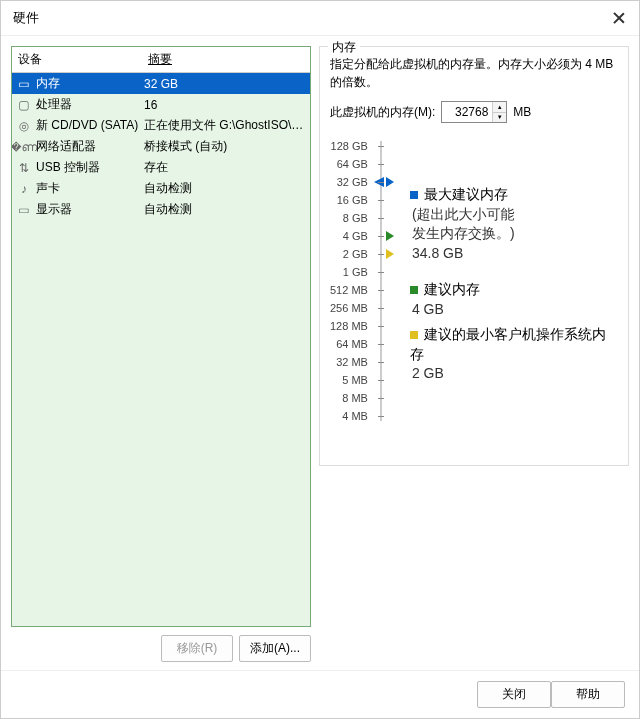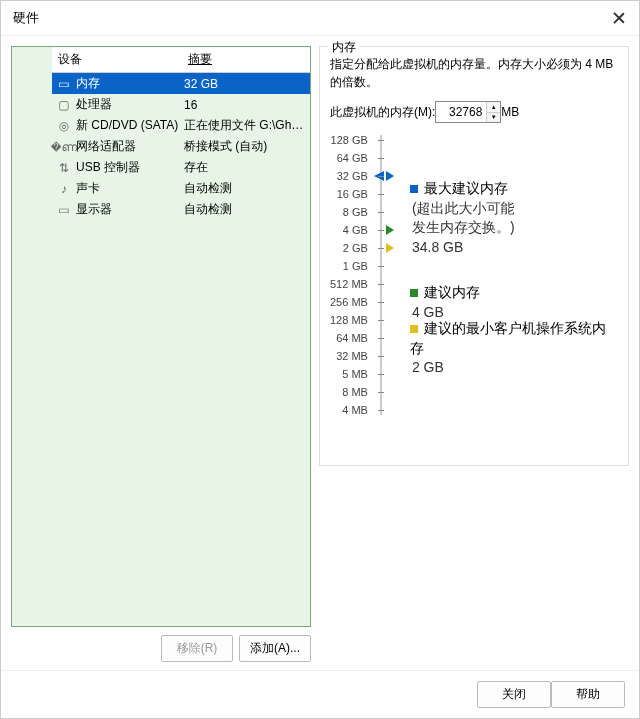--- a/index.html
+++ b/index.html
@@ -6,40 +6,40 @@
 body { font-family: "Microsoft YaHei", "Segoe UI", sans-serif; font-size: 12px; background: #fff; color: #000; }
 .window { width: 640px; height: 719px; border: 1px solid #ccc; display: flex; flex-direction: column; }
 .titlebar { display: flex; align-items: center; justify-content: space-between; padding: 8px 12px; border-bottom: 1px solid #eee; }
 .titlebar .title { font-size: 13px; }
 .close-btn { width: 16px; height: 16px; cursor: pointer; position: relative; }
 .close-btn::before, .close-btn::after { content: ""; position: absolute; left: 7px; top: 1px; width: 1.5px; height: 14px; background: #333; }
 .close-btn::before { transform: rotate(45deg); }
 .close-btn::after { transform: rotate(-45deg); }
 .body { flex: 1; display: flex; padding: 10px 10px 4px 10px; gap: 8px; overflow: hidden; }
 .left-panel { width: 300px; display: flex; flex-direction: column; }
-.device-table { flex: 1; border: 1px solid #7a7; background: #e6f5e6; display: flex; flex-direction: column; overflow: hidden; padding-left: 40px; }
+.device-table { flex: 1; border: 1px solid #7a7; background: #e6f5e6; display: flex; flex-direction: column; overflow: hidden; }
 .device-header { display: flex; background: #fff; border-bottom: 1px solid #ccc; }
 .device-header > div { padding: 4px 6px; font-size: 12px; }
 .col-dev { width: 130px; }
 .col-sum { flex: 1; text-decoration: underline; }
 .device-rows { flex: 1; }
 .device-row { display: flex; align-items: center; padding: 2px 4px; font-size: 12px; }
 .device-row.selected { background: #0a64c8; color: #fff; }
 .device-row .icon { width: 16px; display: inline-flex; justify-content: center; margin-right: 4px; color: #666; }
 .device-row.selected .icon { color: #fff; }
 .device-row .devname { flex: 0 0 108px; white-space: nowrap; overflow: hidden; text-overflow: ellipsis; }
 .device-row .summary { flex: 1; white-space: nowrap; overflow: hidden; text-overflow: ellipsis; }
 .left-buttons { display: flex; justify-content: flex-end; gap: 6px; padding: 8px 0 4px 0; }
 .btn { min-width: 72px; padding: 4px 10px; border: 1px solid #bbb; background: #fdfdfd; font-size: 12px; border-radius: 2px; cursor: pointer; text-align: center; }
 .btn.disabled { color: #999; cursor: default; }
 .right-panel { flex: 1; }
 .fieldset { border: 1px solid #ddd; height: 420px; padding: 8px 10px; position: relative; }
 .fieldset-legend { position: absolute; top: -8px; left: 8px; background: #fff; padding: 0 4px; font-size: 12px; }
 .desc { font-size: 12px; line-height: 1.5; margin-bottom: 10px; }
-.mem-input-row { display: flex; align-items: center; margin-bottom: 8px; }
+.mem-input-row { display: flex; align-items: center; gap: 6px; margin-bottom: 14px; }
 .mem-input-row label { font-size: 12px; }
 .spinbox { display: flex; align-items: stretch; border: 1px solid #888; height: 22px; }
 .spinbox input { border: none; width: 50px; text-align: right; padding: 0 4px; font-size: 12px; outline: none; }
 .spinbtns { display: flex; flex-direction: column; width: 14px; border-left: 1px solid #ccc; }
 .spinbtns div { flex: 1; display: flex; align-items: center; justify-content: center; font-size: 6px; cursor: pointer; background: #f4f4f4; }
 .spinbtns div:first-child { border-bottom: 1px solid #ccc; }
 .chart-area { display: flex; font-size: 11px; }
 .tick-col { display: flex; flex-direction: column; align-items: flex-end; padding-right: 6px; }
 .tick-col div { height: 18px; line-height: 18px; color: #444; }
 .slider-col { width: 18px; position: relative; }
@@ -179,21 +179,21 @@
               <div class="slider-tick" style="top: 261px;"></div>
               <div class="slider-tick" style="top: 279px;"></div>
             </div>
           <div class="legend-col">
             <div class="legend-item" style="top:48px;">
               <span class="sq blue"></span><span>最大建议内存</span>
               <div class="sub">(超出此大小可能</div>
               <div class="sub">发生内存交换。)</div>
               <div class="sub">34.8 GB</div>
             </div>
-            <div class="legend-item" style="top:152px;">
+            <div class="legend-item" style="top:143px;">
               <span class="sq green"></span><span>建议内存</span>
               <div class="sub">4 GB</div>
             </div>
             <div class="legend-item" style="top:188px;">
               <span class="sq yellow"></span><span>建议的最小客户机操作系统内存</span>
               <div class="sub">2 GB</div>
             </div>
           </div>
         </div>
       </div>

